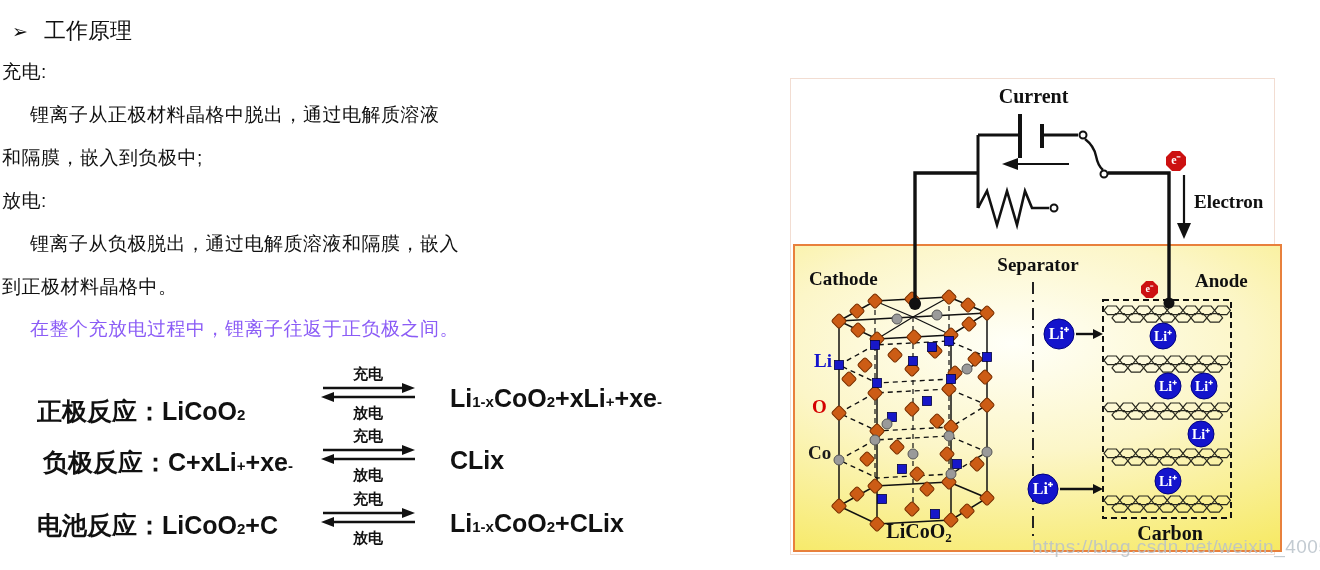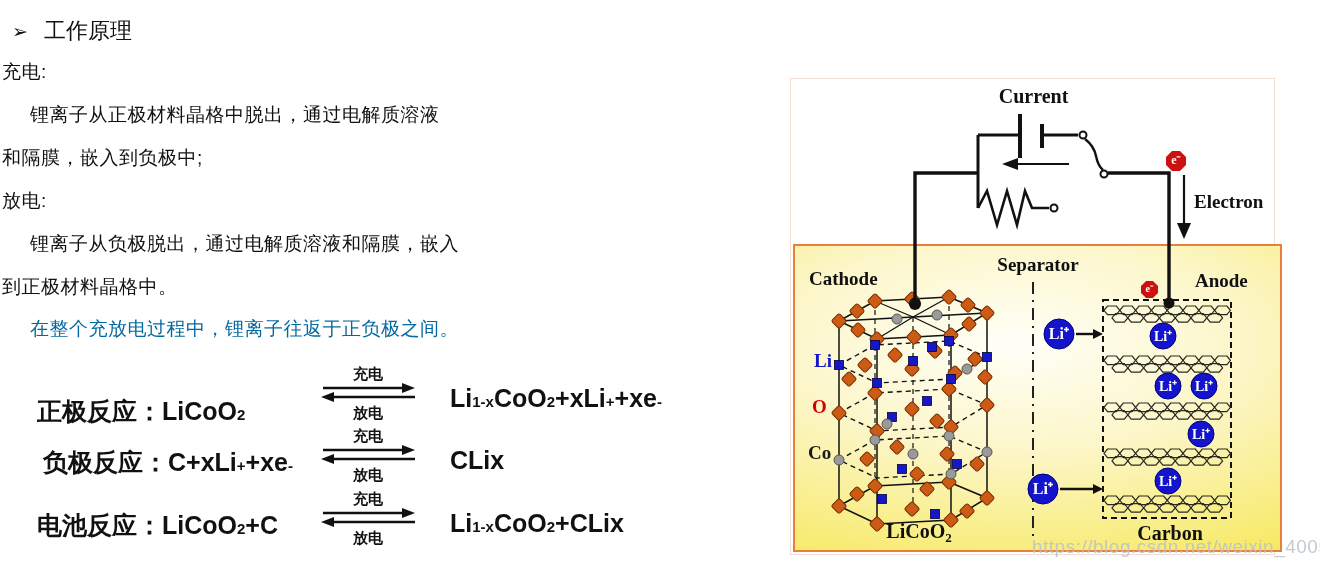--- a/index.html
+++ b/index.html
@@ -8,21 +8,21 @@
   
   .title-row{position:absolute;left:12px;top:16px;display:flex;align-items:center;font-size:22px;font-weight:500;}
   .bullet{font-size:19px;margin-right:16px;color:#111;}
   .t-line{position:absolute;font-size:19px;font-weight:500;white-space:nowrap;letter-spacing:.5px;}
   .line-0{left:2px;top:59px;}
   .line-1{left:30px;top:102px;font-family:Liberation Mono, monospace;}
   .line-2{left:2px;top:145px;}
   .line-3{left:2px;top:188px;}
   .line-4{left:30px;top:231px;}
   .line-5{left:2px;top:274px;}
-  .line-6{left:30px;top:316px;color:#0369a1;}
+  .line-6{left:30px;top:316px;color:#8b5cf6;}
   
   .eq-row{position:absolute;display:flex;align-items:baseline;font-size:25px;font-weight:700;white-space:nowrap;}
   .eq-lhs-0{left:37px;top:384px;margin-top:11px;} .eq-lhs-1{left:37px;top:446px;margin-left:6px;} .eq-lhs-2{left:37px;top:509px;}
   .eq-rhs-0{left:450px;top:384px;} .eq-rhs-1{left:450px;top:446px;} .eq-rhs-2{left:450px;top:509px;}
   .eq-row sub{font-size:15px;font-weight:700;vertical-align:-5px;line-height:0;}
   .eq-row sup{font-size:15px;font-weight:700;vertical-align:8px;line-height:0;}
   .arrow-block{position:absolute;left:321px;width:94px;text-align:center;}
   .ab-0{top:365px;} .ab-1{top:427px;} .ab-2{top:490px;}
   .arrow-block .small{font-size:15px;font-weight:700;line-height:17px;}
   .arrow-block svg{display:block;margin:1px 0;}

